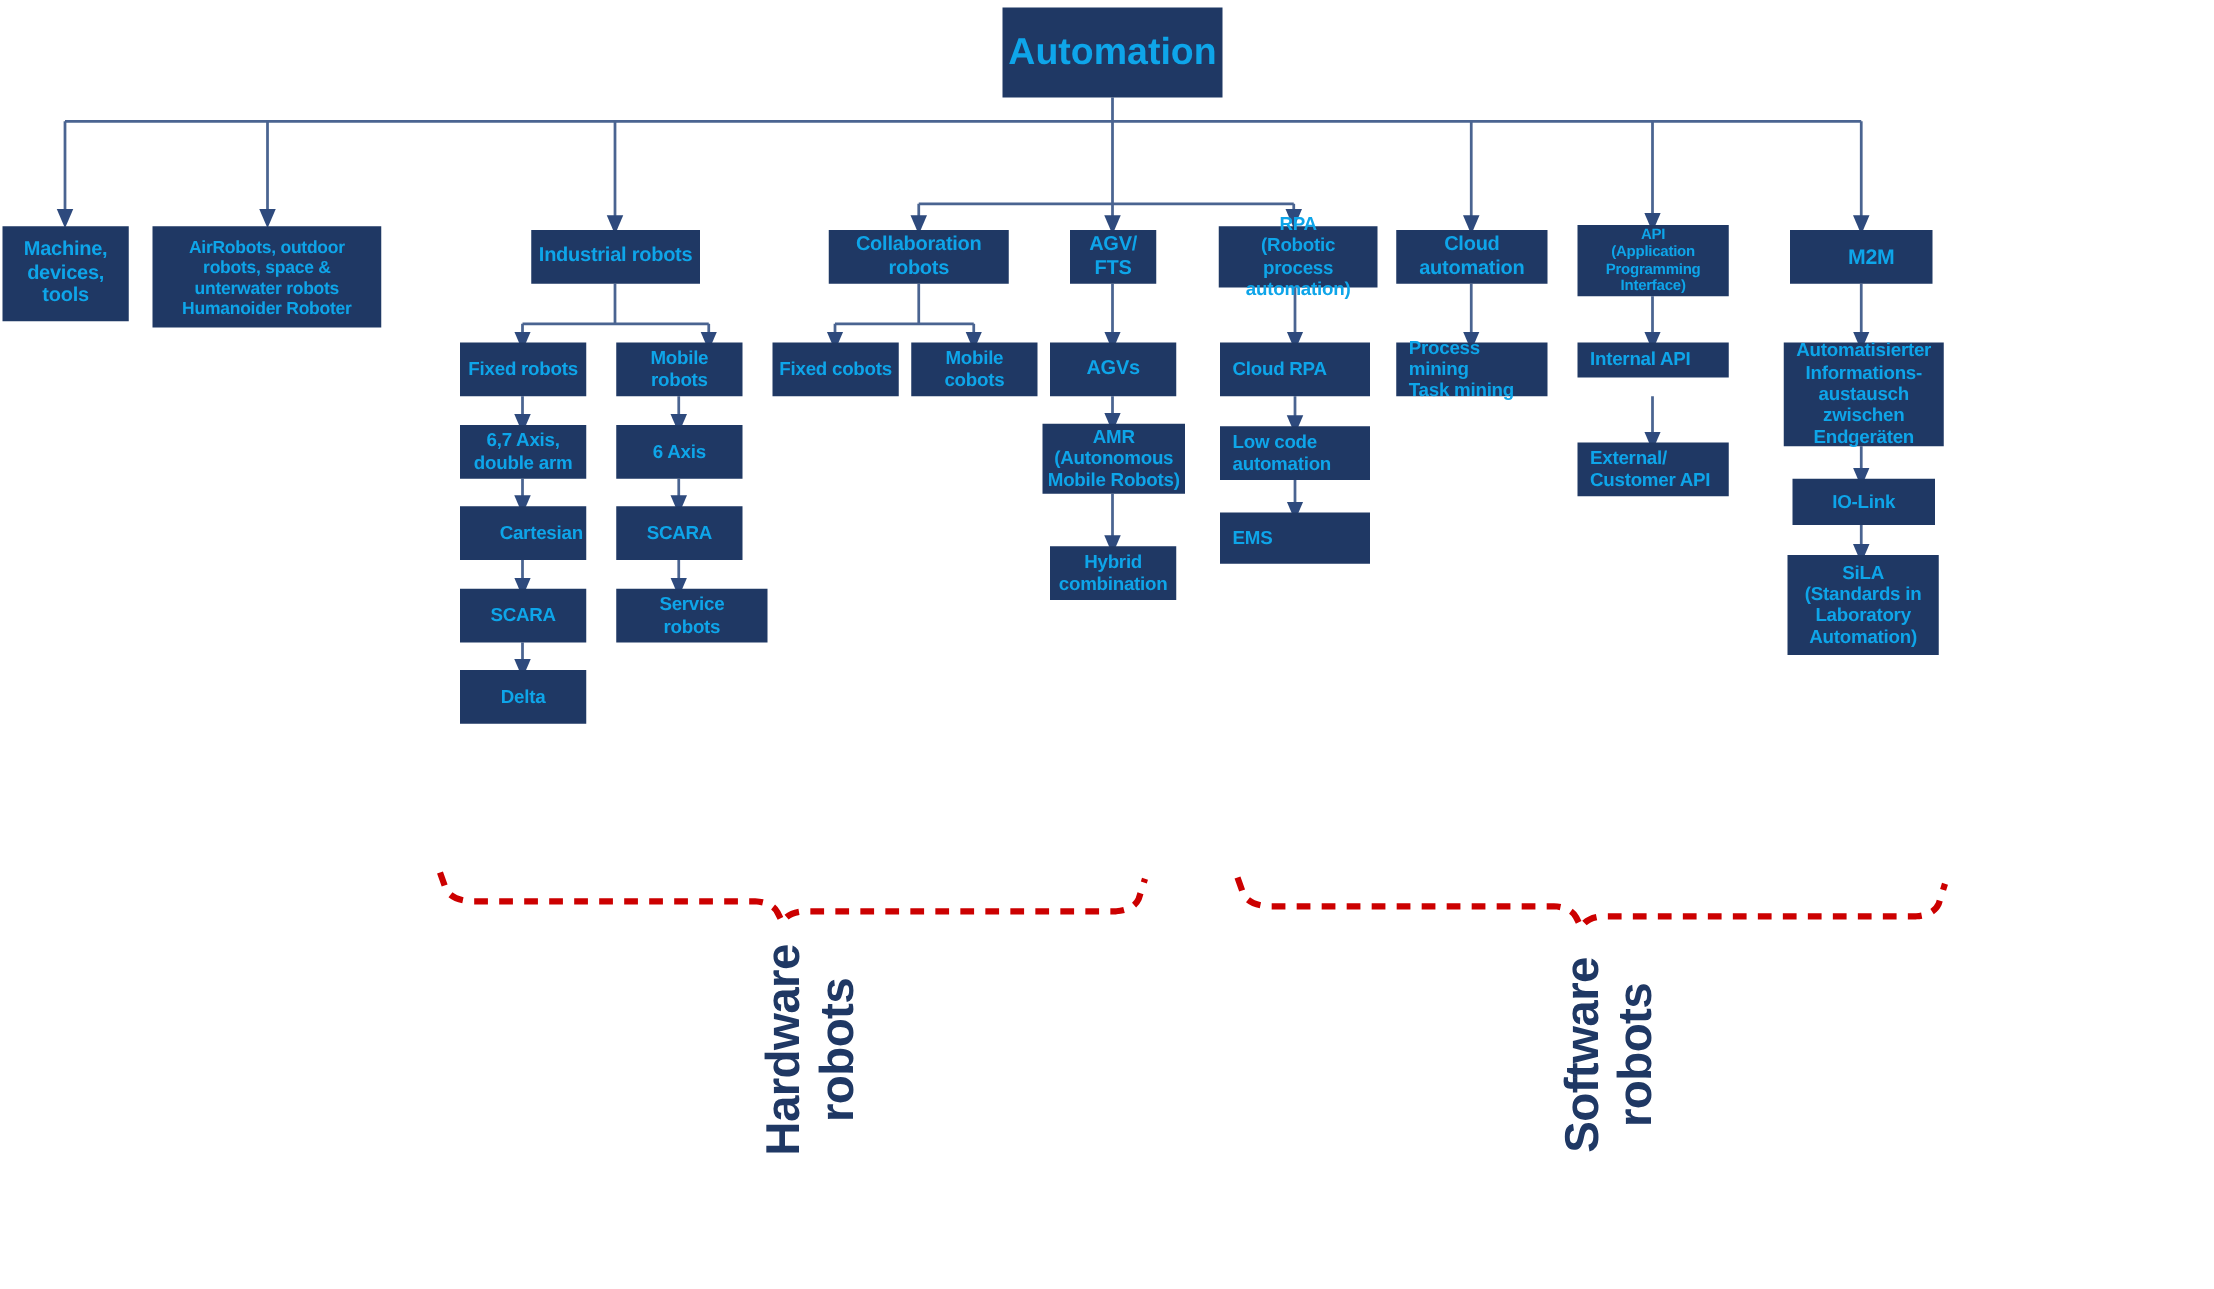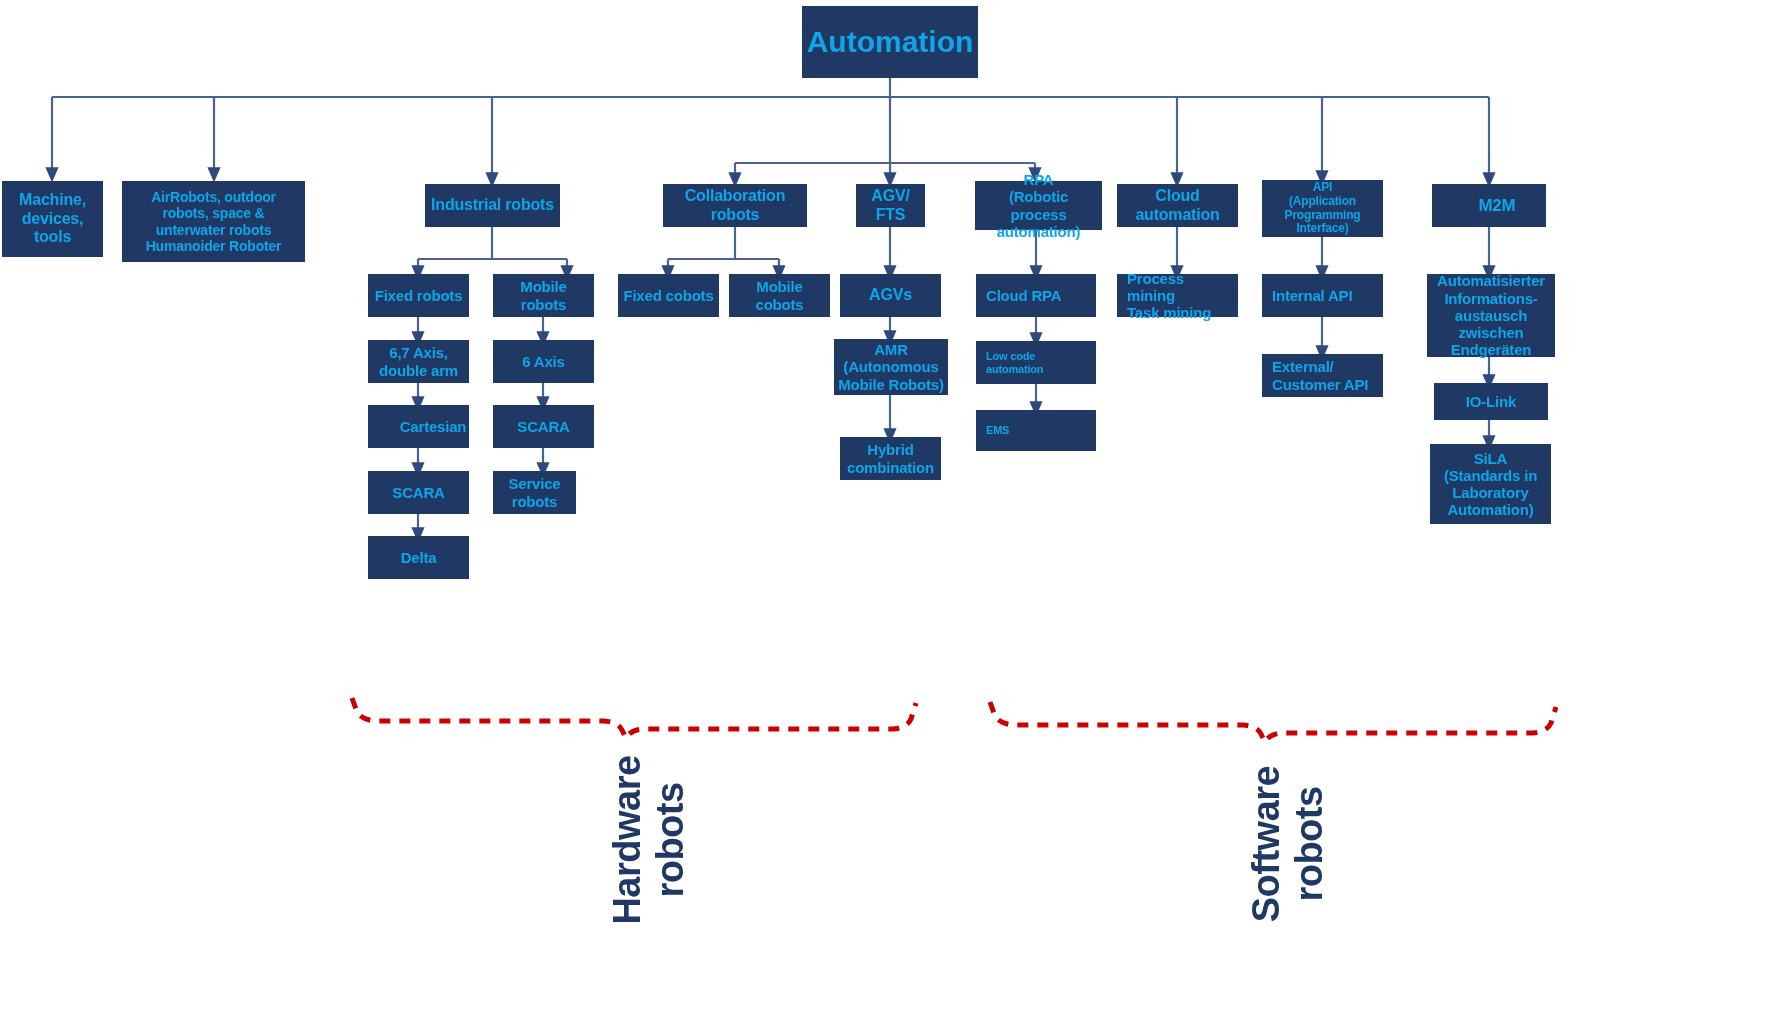--- a/index.html
+++ b/index.html
@@ -50,21 +50,21 @@
   .node.root {
     font-size: 30px;
     font-weight: bold;
     letter-spacing: 0px;
   }
   .fs-17 { font-size: 17px; padding-left: 20px; }
   .fs-16 { font-size: 16px; }
   .fs-15 { font-size: 15px; }
   .fs-14 { font-size: 14px; }
   .fs-12 { font-size: 12px; }
-  .fs-11 { font-size: 11px; }
+  .fs-11 { font-size: 15px; }
 
   .brace-label {
     position: absolute;
     color: #1F3864;
     font-weight: bold;
     font-size: 38px;
     line-height: 1.12;
     white-space: pre-line;
     text-align: center;
     transform-origin: center center;
@@ -183,21 +183,21 @@
 robots</div>
 
   <div class="node fs-15" style="left:368px; top:340px; width:101px; height:43px;">6,7 Axis,
 double arm</div>
   <div class="node fs-15" style="left:368px; top:405px; width:101px; height:43px;padding-left:33px;">Cartesian</div>
   <div class="node fs-15" style="left:368px; top:471px; width:101px; height:43px;">SCARA</div>
   <div class="node fs-15" style="left:368px; top:536px; width:101px; height:43px;">Delta</div>
 
   <div class="node fs-15" style="left:493px; top:340px; width:101px; height:43px;">6 Axis</div>
   <div class="node fs-15" style="left:493px; top:405px; width:101px; height:43px;">SCARA</div>
-  <div class="node fs-15" style="left:493px; top:471px; width:83px; height:43px;">Service
+  <div class="node fs-15" style="left:493px; top:471px; width:121px; height:43px;">Service
 robots</div>
 
   <div class="node fs-15" style="left:618px; top:274px; width:101px; height:43px;">Fixed cobots</div>
   <div class="node fs-15" style="left:729px; top:274px; width:101px; height:43px;">Mobile
 cobots</div>
 
   <div class="node fs-16" style="left:840px; top:274px; width:101px; height:43px;">AGVs</div>
   <div class="node fs-15" style="left:834px; top:339px; width:114px; height:56px;">AMR
 (Autonomous
 Mobile Robots)</div>
@@ -205,21 +205,21 @@
 combination</div>
 
   <div class="node left fs-15" style="left:976px; top:274px; width:120px; height:43px;">Cloud RPA</div>
   <div class="node left fs-11" style="left:976px; top:341px; width:120px; height:43px;">Low code
 automation</div>
   <div class="node left fs-11" style="left:976px; top:410px; width:120px; height:41px;">EMS</div>
 
   <div class="node left fs-15" style="left:1117px; top:274px; width:121px; height:43px;">Process mining
 Task mining</div>
 
-  <div class="node left fs-15" style="left:1262px; top:274px; width:121px; height:43px;">Internal API</div>
+  <div class="node left fs-15" style="left:1262px; top:274px; width:121px; height:28px;">Internal API</div>
   <div class="node left fs-15" style="left:1262px; top:354px; width:121px; height:43px;">External/
 Customer API</div>
 
   <div class="node fs-15" style="left:1427px; top:274px; width:128px; height:83px;">Automatisierter
 Informations-
 austausch zwischen
 Endgeräten</div>
   <div class="node fs-15" style="left:1434px; top:383px; width:114px; height:37px;">IO-Link</div>
   <div class="node fs-15" style="left:1430px; top:444px; width:121px; height:80px;">SiLA
 (Standards in

